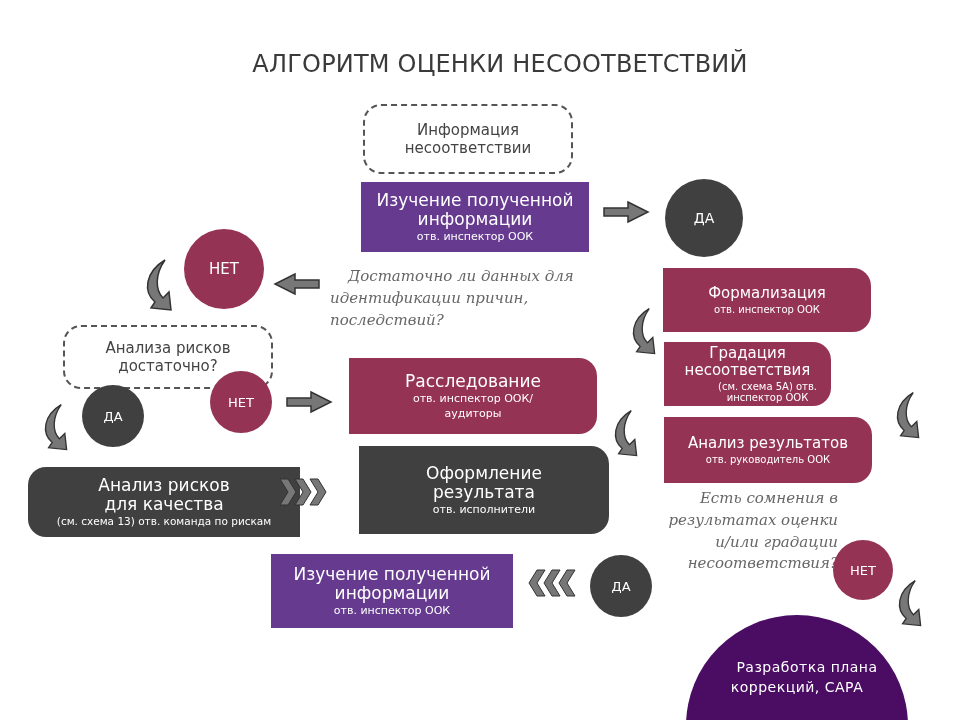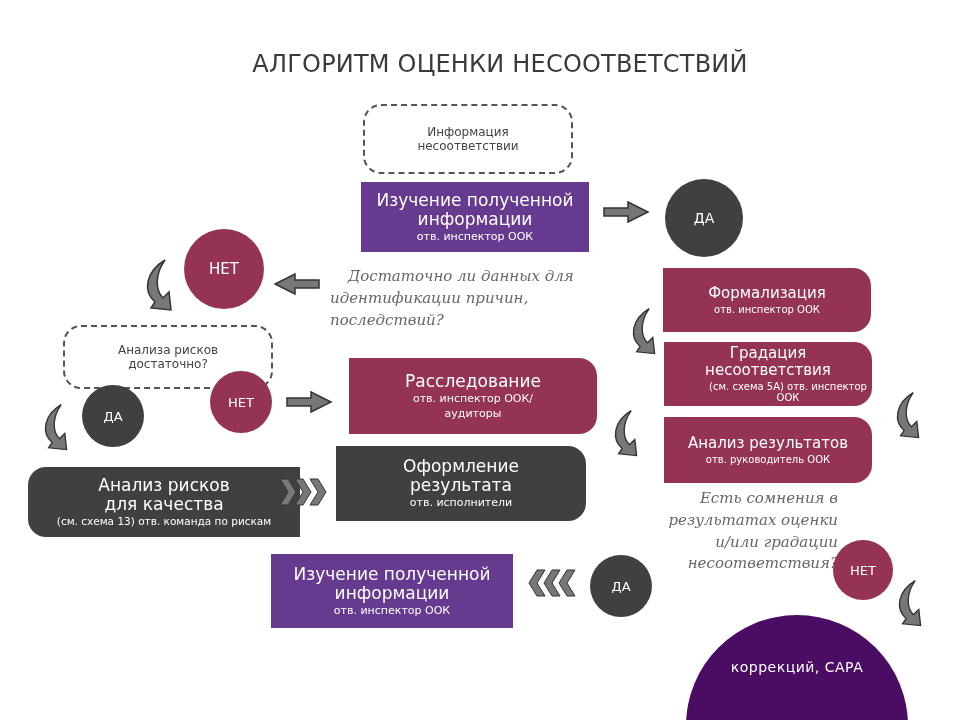--- a/index.html
+++ b/index.html
@@ -8,21 +8,21 @@
   .title{left:0;top:50px;width:1000px;text-align:center;font-size:24px;color:#3a3a3a;letter-spacing:0.2px;}
   .box{display:flex;flex-direction:column;align-items:center;justify-content:center;text-align:center;color:#fff;line-height:1.12;}
   .box .m{font-size:17px;}
   .box .s{font-size:11px;margin-top:2px;}
   .purple{background:#653a8f;}
   .wine{background:#953354;}
   .blue{background:#404040;}
   .rr{border-radius:0 18px 18px 0;}
   .rl{border-radius:18px 0 0 18px;}
   .circle{border-radius:50%;display:flex;align-items:center;justify-content:center;color:#fff;font-size:14px;}
-  .dashed{border:2px dashed #555;border-radius:18px;display:flex;flex-direction:column;align-items:center;justify-content:center;text-align:left;color:#444;font-size:12px;line-height:1.2;background:#fff;}
+  .dashed{border:2px dashed #555;border-radius:18px;display:flex;flex-direction:column;align-items:center;justify-content:center;text-align:left;color:#444;font-size:15px;line-height:1.2;background:#fff;}
   .q{font-style:italic;color:#666;font-size:15px;line-height:1.45;font-family:"DejaVu Serif",serif;}
   .arrow svg{display:block;}
   u{text-decoration:underline;}
 </style>
 </head>
 <body>
 
 <div class="abs title" style="left:0;width:1000px;">АЛГОРИТМ ОЦЕНКИ НЕСООТВЕТСТВИЙ</div>
 
 <div class="abs dashed" style="left:363px;top:104px;width:210px;height:70px;">
@@ -78,21 +78,21 @@
   <div class="m">Расследование</div>
   <div class="s">отв. инспектор ООК/</div>
   <div class="s">аудиторы</div>
 </div>
 <div class="abs arrow" style="left:606px;top:408px;">
   <svg width="36" height="52" viewBox="0 0 40 56">
       <path d="M28 2 C8 14 6 34 18 44 L14 50 L34 52 L32 34 L26 40 C18 32 18 16 28 2 Z" fill="#777" stroke="#333" stroke-width="1.5"></path>
     </svg>
 </div>
 
-<div class="abs box blue rr" style="left:336px;top:446px;width:250px;height:75px;">
+<div class="abs box blue rr" style="left:359px;top:446px;width:250px;height:88px;">
   <div class="m">Оформление</div>
   <div class="m">результата</div>
   <div class="s">отв. исполнители</div>
 </div>
 
 <div class="abs box blue rl" style="left:28px;top:467px;width:272px;height:70px;">
   <div class="m">Анализ рисков</div>
   <div class="m">для качества</div>
   <div class="s" style="font-size:10.5px;">(см. схема 13) отв. команда по рискам</div>
 </div>
@@ -108,21 +108,21 @@
 
 <div class="abs arrow" style="left:624px;top:306px;">
   <svg width="36" height="52" viewBox="0 0 40 56">
       <path d="M28 2 C8 14 6 34 18 44 L14 50 L34 52 L32 34 L26 40 C18 32 18 16 28 2 Z" fill="#777" stroke="#333" stroke-width="1.5"></path>
     </svg>
 </div>
 <div class="abs box wine rr" style="left:663px;top:268px;width:208px;height:64px;">
   <div class="m" style="font-size:15px;">Формализация</div>
   <div class="s" style="font-size:10px;">отв. инспектор ООК</div>
 </div>
-<div class="abs box wine rr" style="left:664px;top:342px;width:208px;height:64px;">
+<div class="abs box wine rr" style="left:664px;top:342px;width:167px;height:64px;">
   <div class="m" style="font-size:15px;">Градация</div>
   <div class="m" style="font-size:15px;">несоответствия</div>
   <div class="s" style="font-size:10px;margin-left:40px;">(см. схема 5А) отв. инспектор ООК</div>
 </div>
 <div class="abs arrow" style="left:888px;top:390px;">
   <svg width="36" height="52" viewBox="0 0 40 56">
       <path d="M28 2 C8 14 6 34 18 44 L14 50 L34 52 L32 34 L26 40 C18 32 18 16 28 2 Z" fill="#777" stroke="#333" stroke-width="1.5"></path>
     </svg>
 </div>
 <div class="abs box wine rr" style="left:664px;top:417px;width:208px;height:66px;">
@@ -151,15 +151,16 @@
 </div>
 
 <div class="abs box purple" style="left:271px;top:554px;width:242px;height:74px;">
   <div class="m">Изучение полученной</div>
   <div class="m">информации</div>
   <div class="s">отв. инспектор ООК</div>
 </div>
 
 <div class="abs" style="left:686px;top:615px;width:222px;height:222px;border-radius:50%;background:#4a0d63;">
   <div class="abs" style="left:0;top:42px;width:222px;text-align:center;color:#fff;font-size:14px;line-height:1.45;letter-spacing:0.5px;">
+    <div style="padding-left:20px;">Разработка плана</div>
     <div>коррекций, CAPA</div>
   </div>
 </div>
 
 </body></html>

